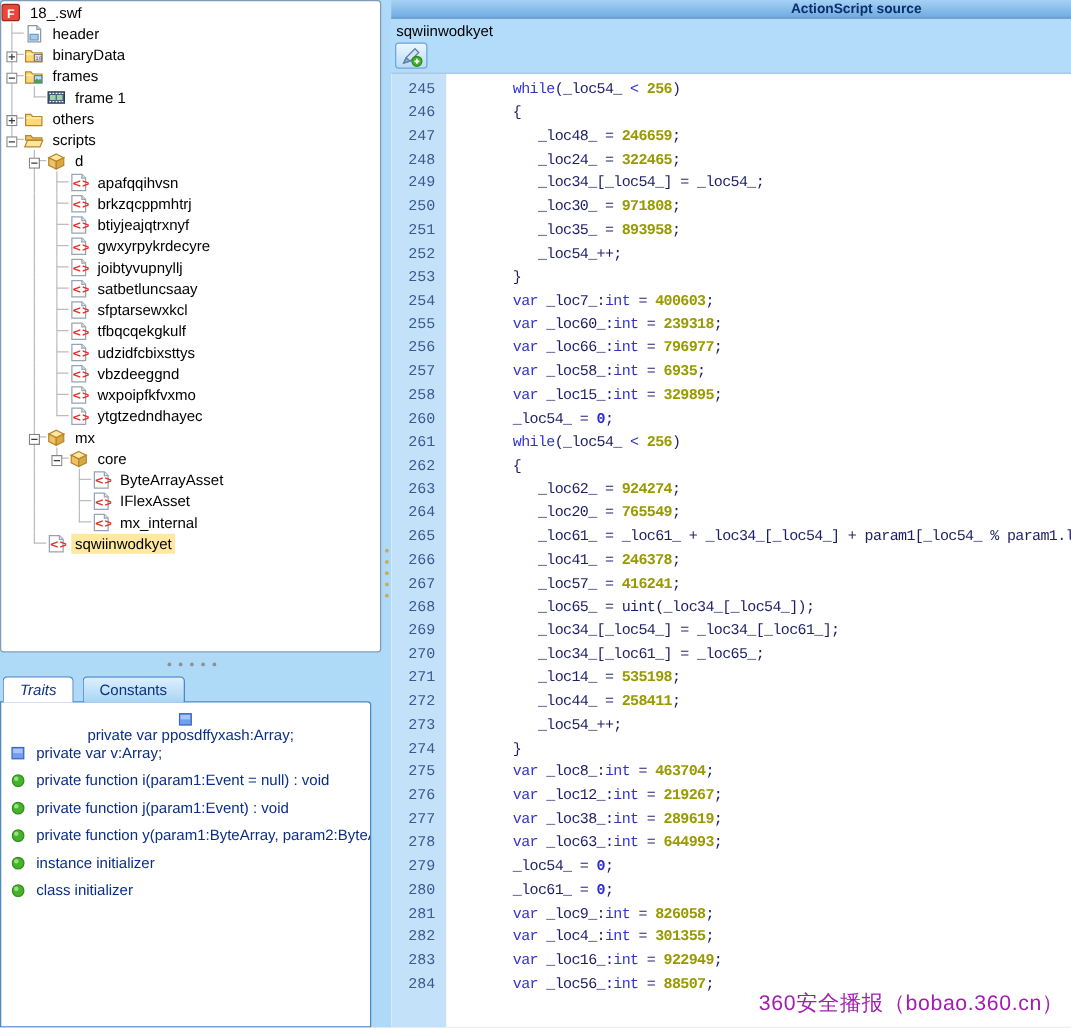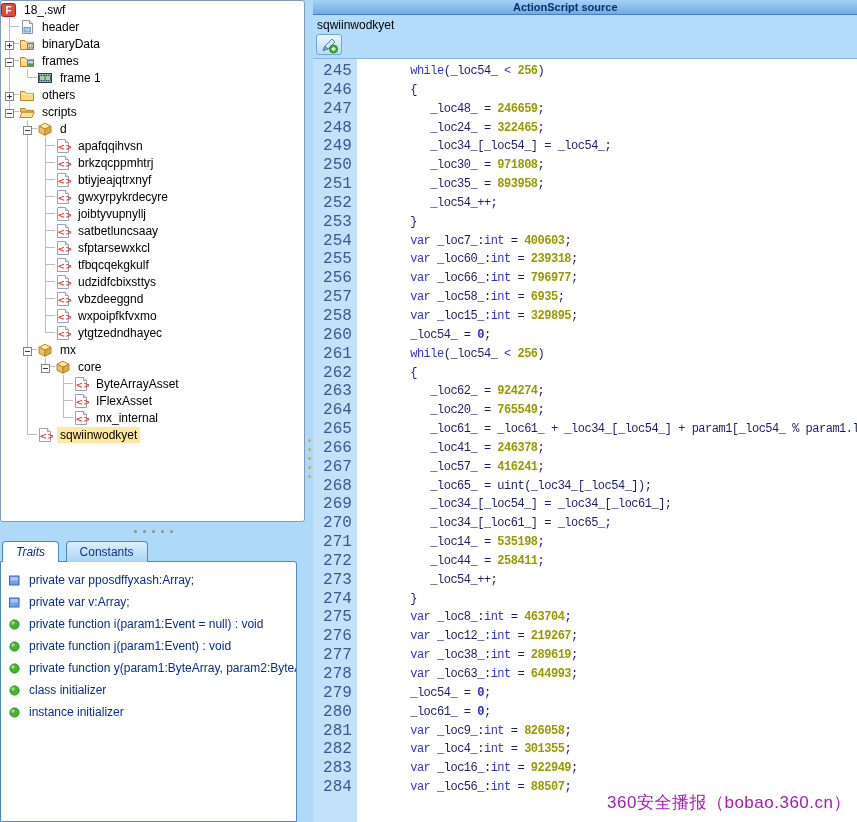--- a/index.html
+++ b/index.html
@@ -42,54 +42,54 @@
     background:linear-gradient(#ddeffd,#a9d4f5);
     color:#0c3282;font-size:12px;cursor:default;position:relative;top:0;
   }
   .tab.sel{background:#fff;font-style:italic;}
   #traits-panel{
     flex:1;background:#fff;border:1px solid #4d88c5;
     width:295px;margin-top:-1px;overflow:hidden;position:relative;z-index:1;
     border-radius:0 3px 0 0;
   }
   .xrow{display:flex;align-items:center;height:20px;font-size:12px;color:#0a2e86;white-space:nowrap;padding-left:8px;margin-top:2px;}
-  .xrow:first-child{margin-top:8px;}
+  .xrow:first-child{margin-top:8px;flex-direction:column;}
   .xicon{width:11px;height:11px;flex:none;margin-right:9px;}
   .xicon svg{display:block;}
 
   
   #vsplit{width:7px;flex:none;position:relative;}
   #vsplit .dots{position:absolute;left:2px;top:436px;display:flex;flex-direction:column;}
   #vsplit .dots i{width:3px;height:3px;border-radius:50%;background:#c9a952;margin:3px 0;display:block;}
 
   
   #right-col{flex:1;display:flex;flex-direction:column;height:100%;min-width:0;}
   #as-header{
     height:15px;line-height:15px;flex:none;box-sizing:border-box;
     background:linear-gradient(#a5d1f4,#70ace1);
     border-bottom:1px solid #4a7db3;
     color:#0a2f6e;font-size:11px;font-weight:bold;
-    padding-left:200px;
+    text-align:center;padding-left:200px;
   }
   #subheader{height:43px;flex:none;background:#b2dcfa;padding:3px 0 0 3px;box-sizing:border-box;}
   #script-name{font-size:12px;color:#000;padding-left:1px;}
   #edit-btn{
     margin-top:2px;width:26px;height:21px;padding:1px 2px 0 2px;
     background:linear-gradient(#ecf6fe,#b9dbf6);
     border:1px solid #6fa7d8;border-radius:3px;cursor:pointer;
   }
   #edit-btn svg{display:block;}
 
   #code-wrap{flex:1;position:relative;background:#fff;overflow:hidden;border-top:1px solid #8ab6de;}
   #gutter-bg{position:absolute;left:0;top:0;bottom:0;width:44px;background:#c3e2fa;}
   #code{position:relative;padding-top:3px;}
   .cl{display:flex;height:18.85px;line-height:18.85px;white-space:pre;}
   .ln{
     width:49px;flex:none;text-align:center;
-    font-family:"Liberation Mono",monospace;font-size:16px;
+    font-family:"Liberation Mono",monospace;font-size:12px;
     color:var(--c-line_number,#39598f);
   }
   .ct{
     padding-left:8px;font-family:Liberation Mono, monospace;font-size:12px;
     letter-spacing:-0.5px;color:var(--c-identifier,#1d1d66);white-space:pre;
   }
   .tk-k{color:var(--c-keyword,#3333cc);}
   .tk-n{color:var(--c-number,#999900);font-weight:bold;}
   .tk-z{color:var(--c-zero_literal,#2b2bd4);font-weight:bold;}
 
@@ -658,30 +658,30 @@
             </span>
             <span>private function y(param1:ByteArray, param2:ByteArr</span>
           </div>
           <div class="xrow">
             <span class="xicon">
               <svg width="11" height="11">
                 <circle cx="5.5" cy="5.5" r="4.6" fill="#47b32d" stroke="#2f8f1a"></circle>
                 <circle cx="4" cy="4" r="1.8" fill="#a8e694" opacity="0.85"></circle>
               </svg>
             </span>
-            <span>class initializer</span>
+            <span>instance initializer</span>
           </div>
           <div class="xrow">
             <span class="xicon">
               <svg width="11" height="11">
                 <circle cx="5.5" cy="5.5" r="4.6" fill="#47b32d" stroke="#2f8f1a"></circle>
                 <circle cx="4" cy="4" r="1.8" fill="#a8e694" opacity="0.85"></circle>
               </svg>
             </span>
-            <span>instance initializer</span>
+            <span>class initializer</span>
           </div>
         </div>
     </div>
   </div>
 
   <div id="vsplit">
     <span class="dots">
       <i></i>
         <i></i>
         <i></i>

